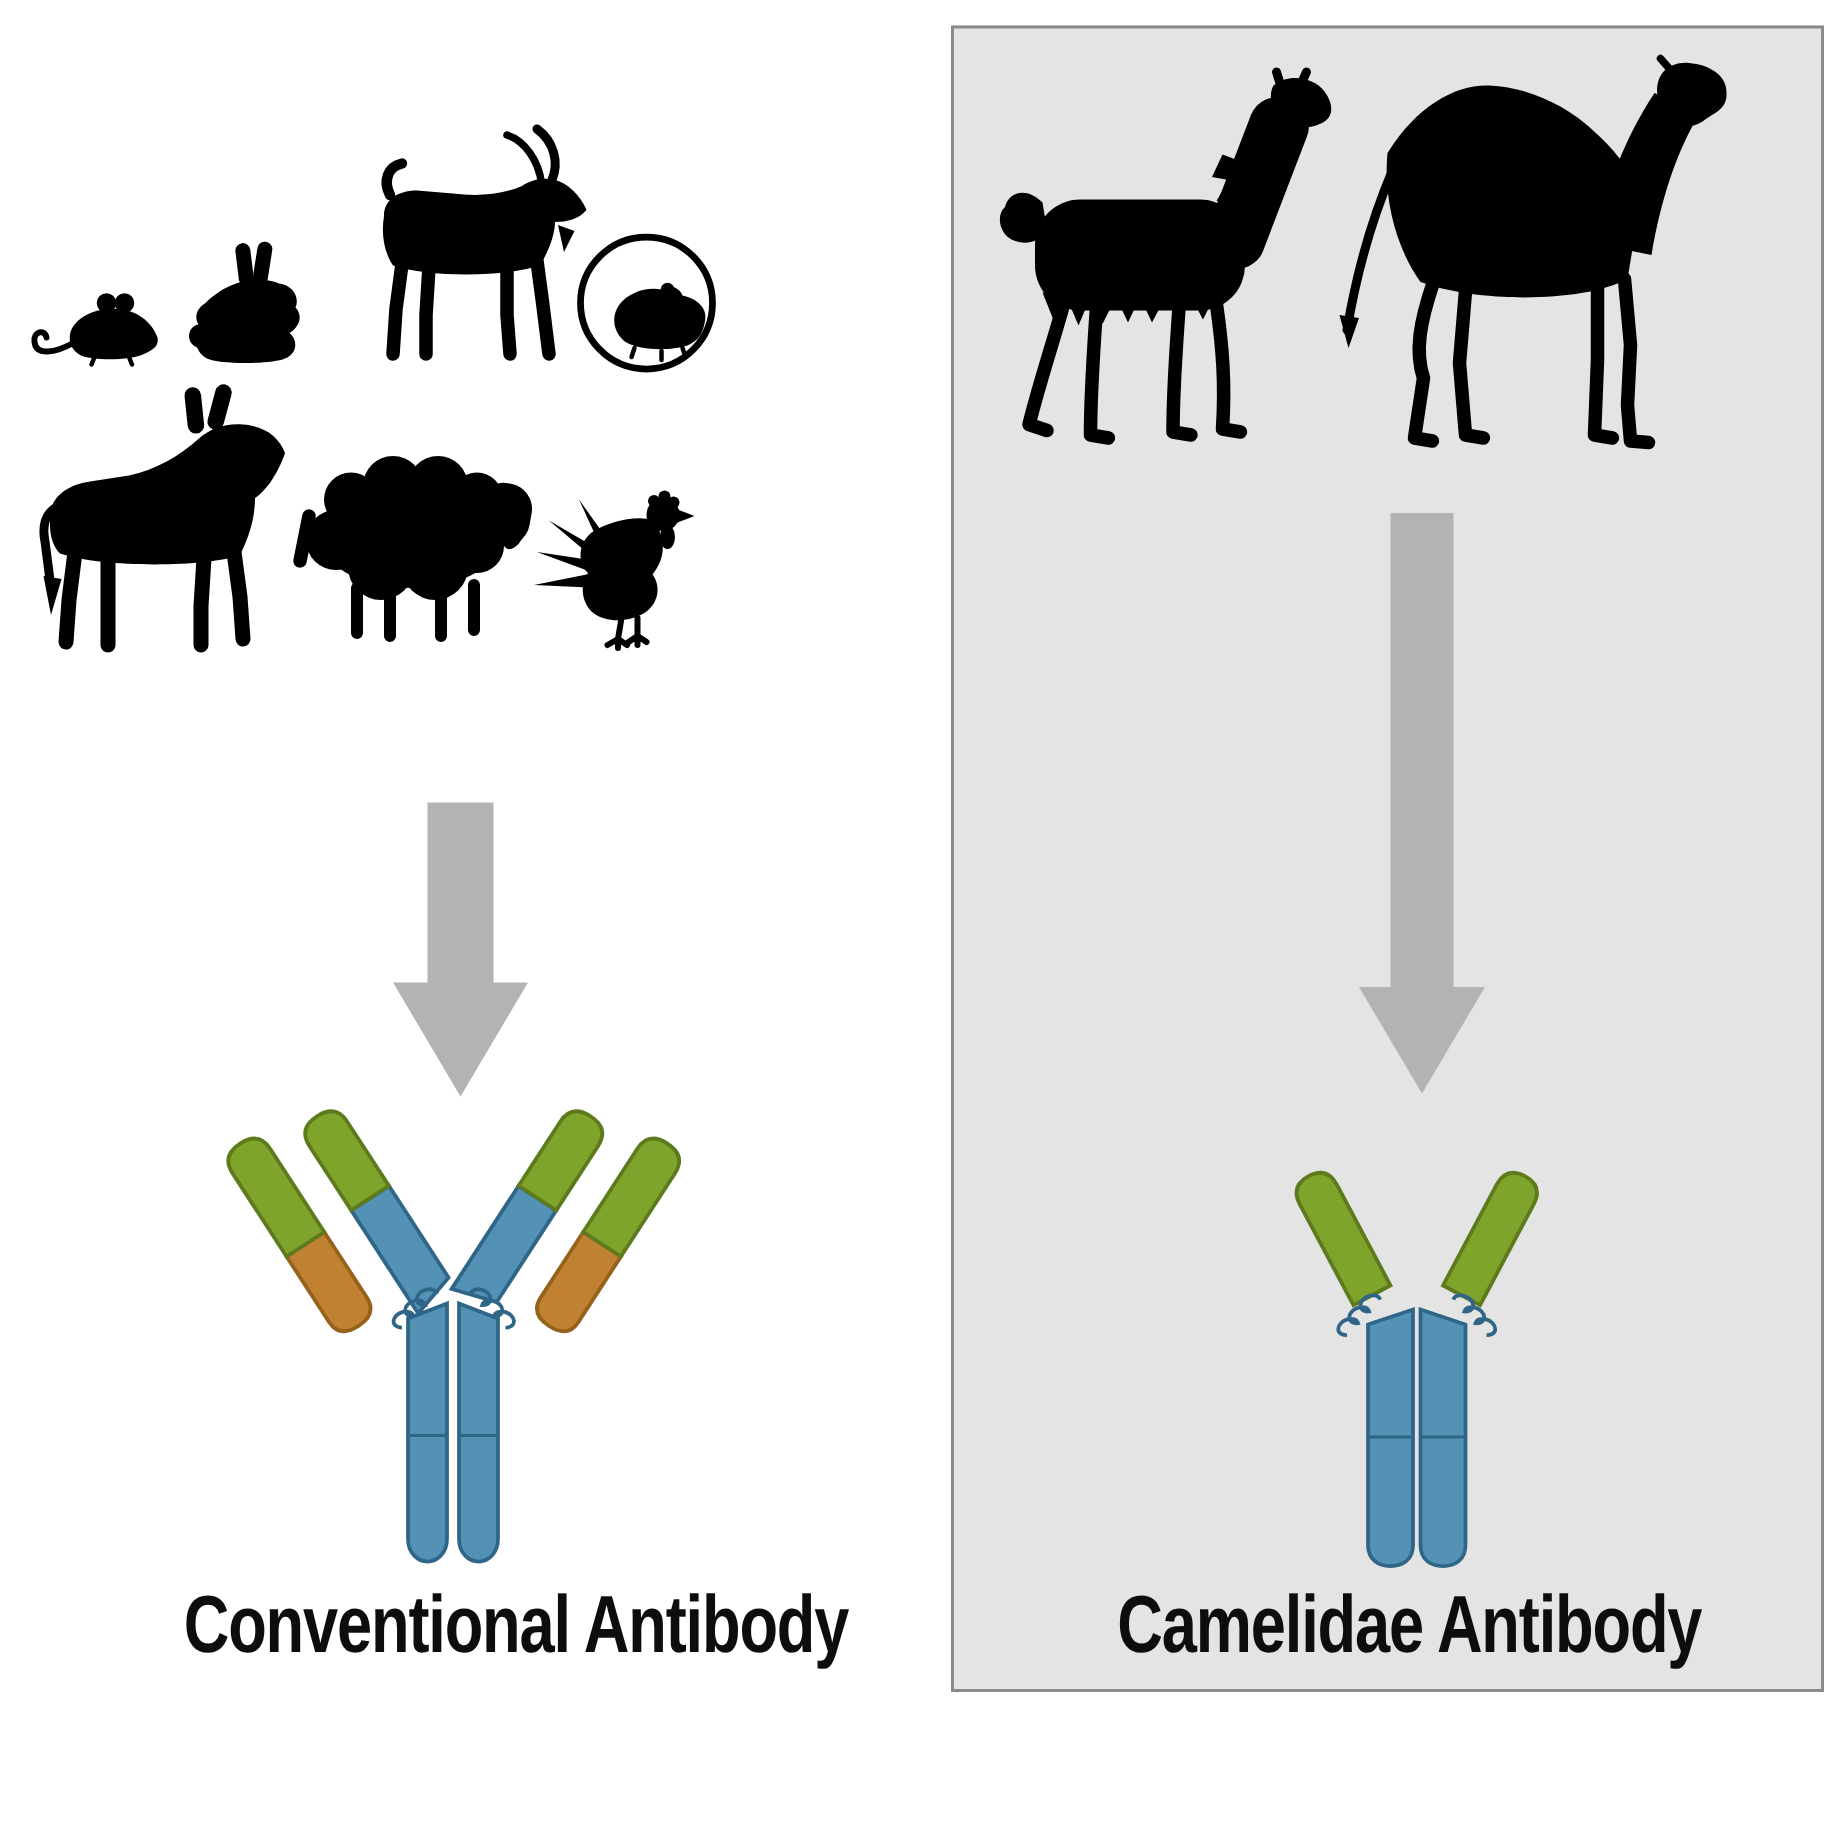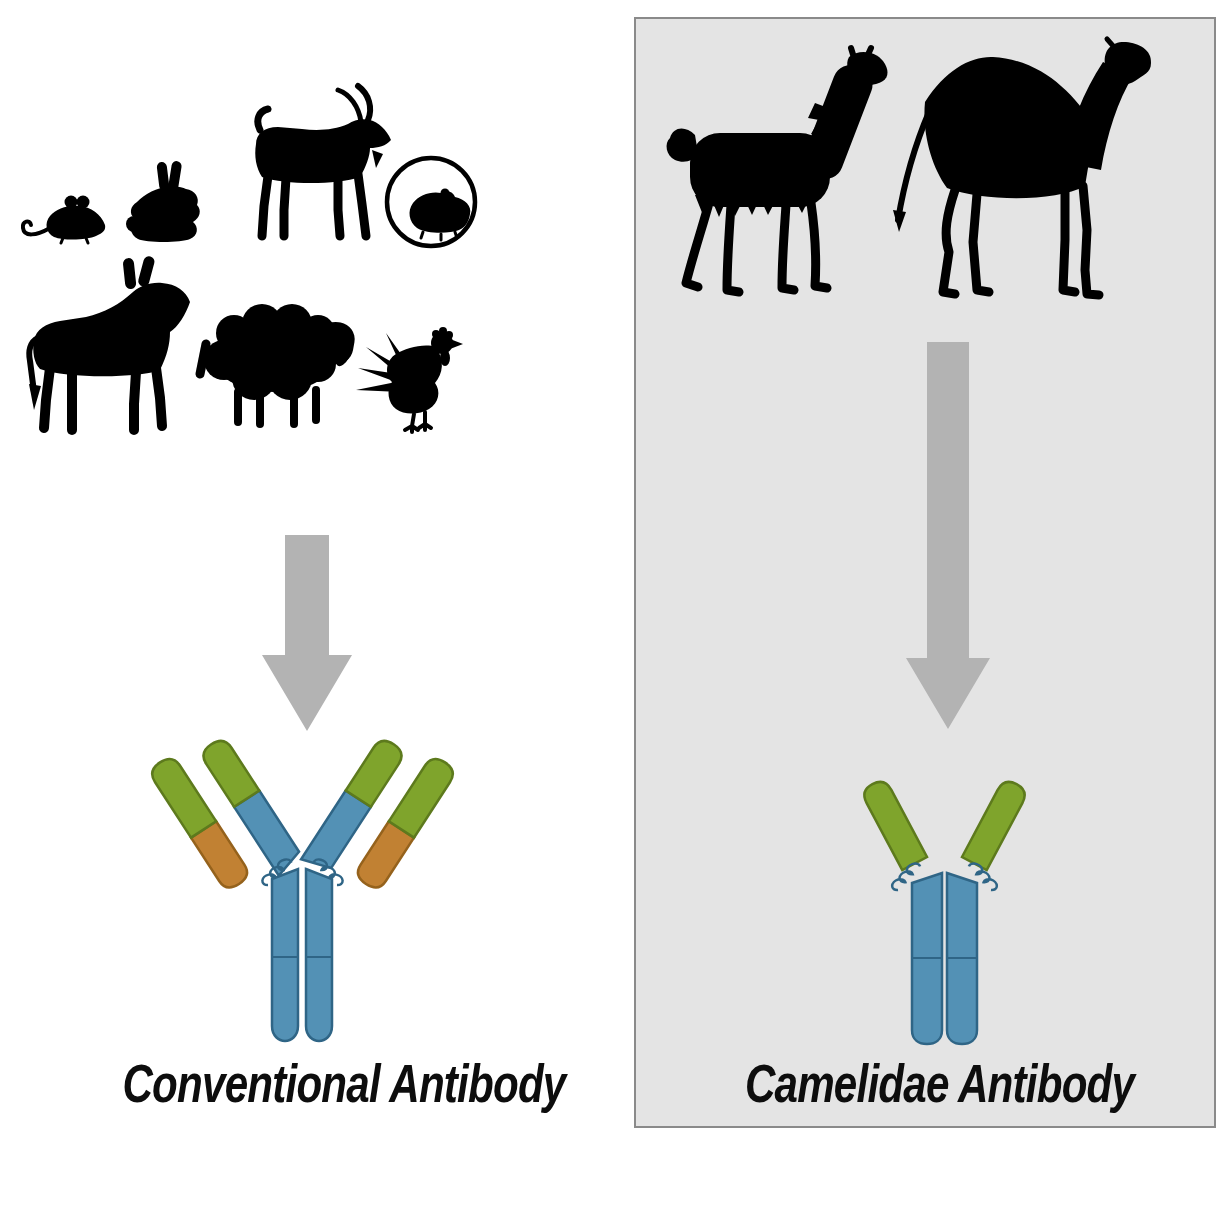--- a/index.html
+++ b/index.html
@@ -1,17 +1,17 @@
 <!DOCTYPE html>
 <html><head>
 <meta charset="utf-8">
 <style>
   html,body{margin:0;padding:0;background:#fff;}
   .stage{position:relative;width:1228px;height:1228px;background:#fff;overflow:hidden;
-         font-family:"Liberation Sans","DejaVu Sans",sans-serif;font-style:italic;}
+         font-family:"Liberation Sans","DejaVu Sans",sans-serif;}
   .abs{position:absolute;}
   .panel{position:absolute;left:634px;top:17px;width:578px;height:1107px;
          background:#e4e4e4;border:2px solid #8a8a8a;box-sizing:content-box;}
   .label{position:absolute;width:500px;text-align:center;font-size:54px;font-weight:bold;
          color:#0d0d0d;line-height:1.0;letter-spacing:-1px;white-space:nowrap;}
   .label > span{display:inline-block;transform:scaleX(0.78);transform-origin:center;}
   svg{display:block;overflow:visible;}
   .sil{fill:#000;stroke:none;}
   .silstroke{fill:none;stroke:#000;stroke-linecap:round;stroke-linejoin:round;}
 </style>

